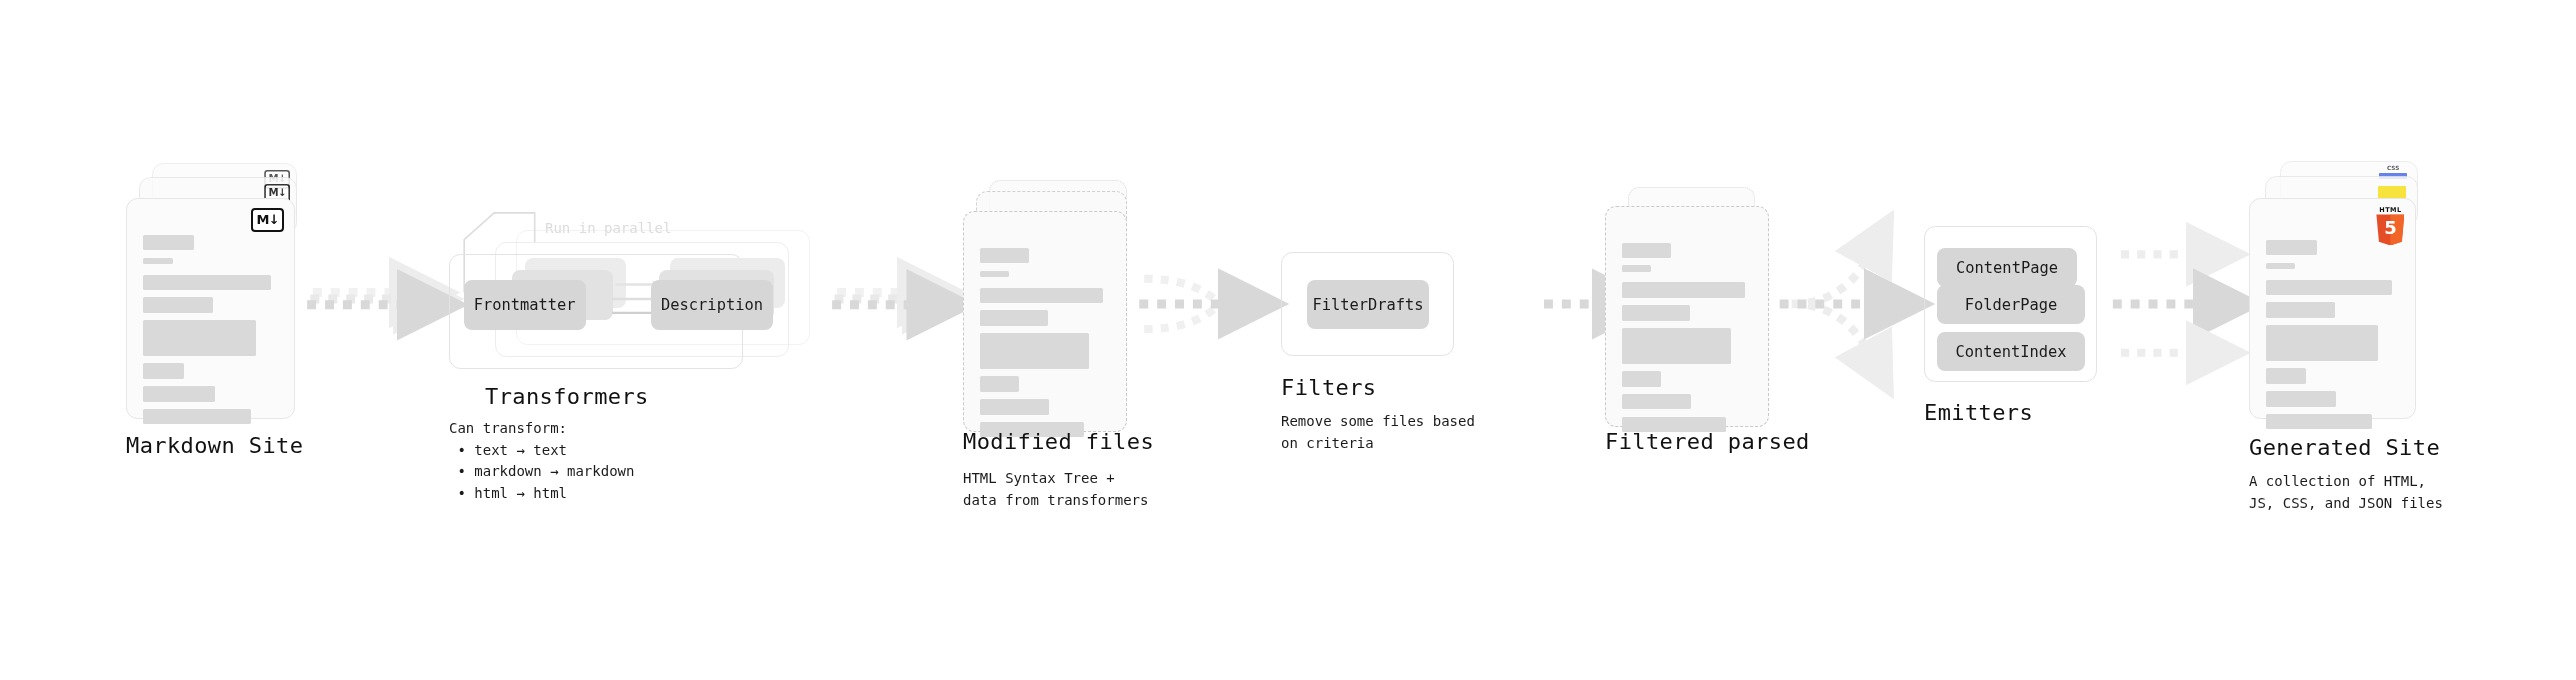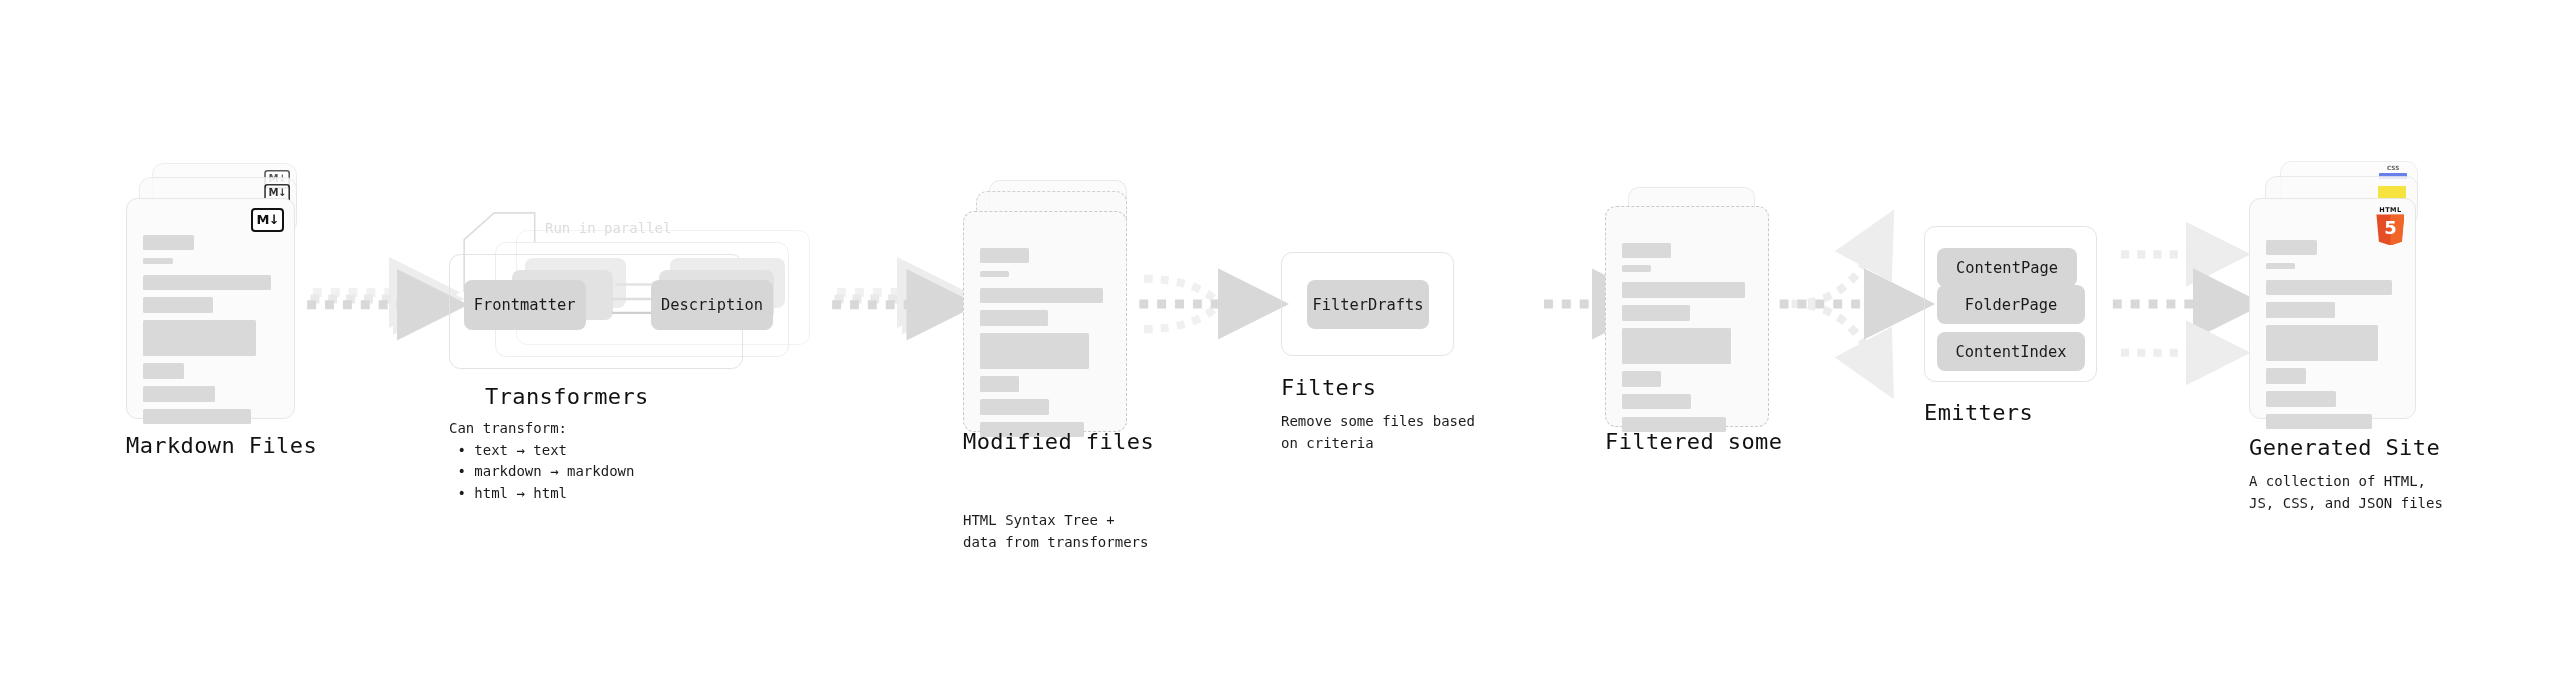--- a/index.html
+++ b/index.html
@@ -204,21 +204,21 @@
           <div class="bar w95"></div>
           <div class="bar w52"></div>
           <div class="bar w84"></div>
           <div class="bar w30"></div>
           <div class="bar w53"></div>
           <div class="bar w80"></div>
         </div>
       </div>
     </div>
   </div>
-  <div class="title" style="left:126px;top:433px;">Markdown Files</div>
+  <div class="title" style="left:126px;top:433px;">Markdown Site</div>
 
   <div class="node" style="left:449px;top:195px;">
 
     <svg width="374" height="154" style="position:absolute;left:0;top:0;" viewBox="0 0 460 190">
       <path d="M18,120 L18,55 L55,22 L105,22 L105,58" stroke="#dddddd" stroke-width="2" fill="none"></path>
     </svg>
     <div class="ghostlabel" style="left:96px;top:11.4px;margin-top:14px;">Run in parallel</div>
 
     <div class="pbox" style="left:67px;top:35px;width:294px;height:115px;opacity:.45;"></div>
     <div class="pbox" style="left:46px;top:47px;width:294px;height:115px;opacity:.65;"></div>
@@ -263,21 +263,21 @@
           <div class="bar w52"></div>
           <div class="bar w84"></div>
           <div class="bar w30"></div>
           <div class="bar w53"></div>
           <div class="bar w80"></div>
         </div>
       </div>
     </div>
   </div>
   <div class="title" style="left:963px;top:429px;">Modified files</div>
-  <div class="sub" style="left:963px;top:468px;margin-top:42px;">HTML Syntax Tree +
+  <div class="sub" style="left:963px;top:468px;">HTML Syntax Tree +
 data from transformers</div>
 
   <div class="node" style="left:1281px;top:252px;">
     <div class="pbox" style="left:0;top:0;width:173px;height:104px;"></div>
     <div class="chip" style="left:26px;top:28px;width:122px;height:49px;">
       <span>FilterDrafts</span>
     </div>
   </div>
   <div class="title" style="left:1281px;top:375px;">Filters</div>
   <div class="sub" style="left:1281px;top:411px;">Remove some files based
@@ -293,21 +293,21 @@
           <div class="bar w95"></div>
           <div class="bar w52"></div>
           <div class="bar w84"></div>
           <div class="bar w30"></div>
           <div class="bar w53"></div>
           <div class="bar w80"></div>
         </div>
       </div>
     </div>
   </div>
-  <div class="title" style="left:1605px;top:429px;">Filtered some</div>
+  <div class="title" style="left:1605px;top:429px;">Filtered parsed</div>
 
   <div class="node" style="left:1924px;top:226px;">
     <div class="pbox" style="left:0;top:0;width:173px;height:156px;"></div>
     <div class="chip" style="left:13px;top:11.4px;width:140px;height:39px;margin-top:11px;">
       <span>ContentPage</span>
     </div>
     <div class="chip" style="left:13px;top:59px;width:148px;height:39px;">
       <span>FolderPage</span>
     </div>
     <div class="chip" style="left:13px;top:106px;width:148px;height:39px;">

